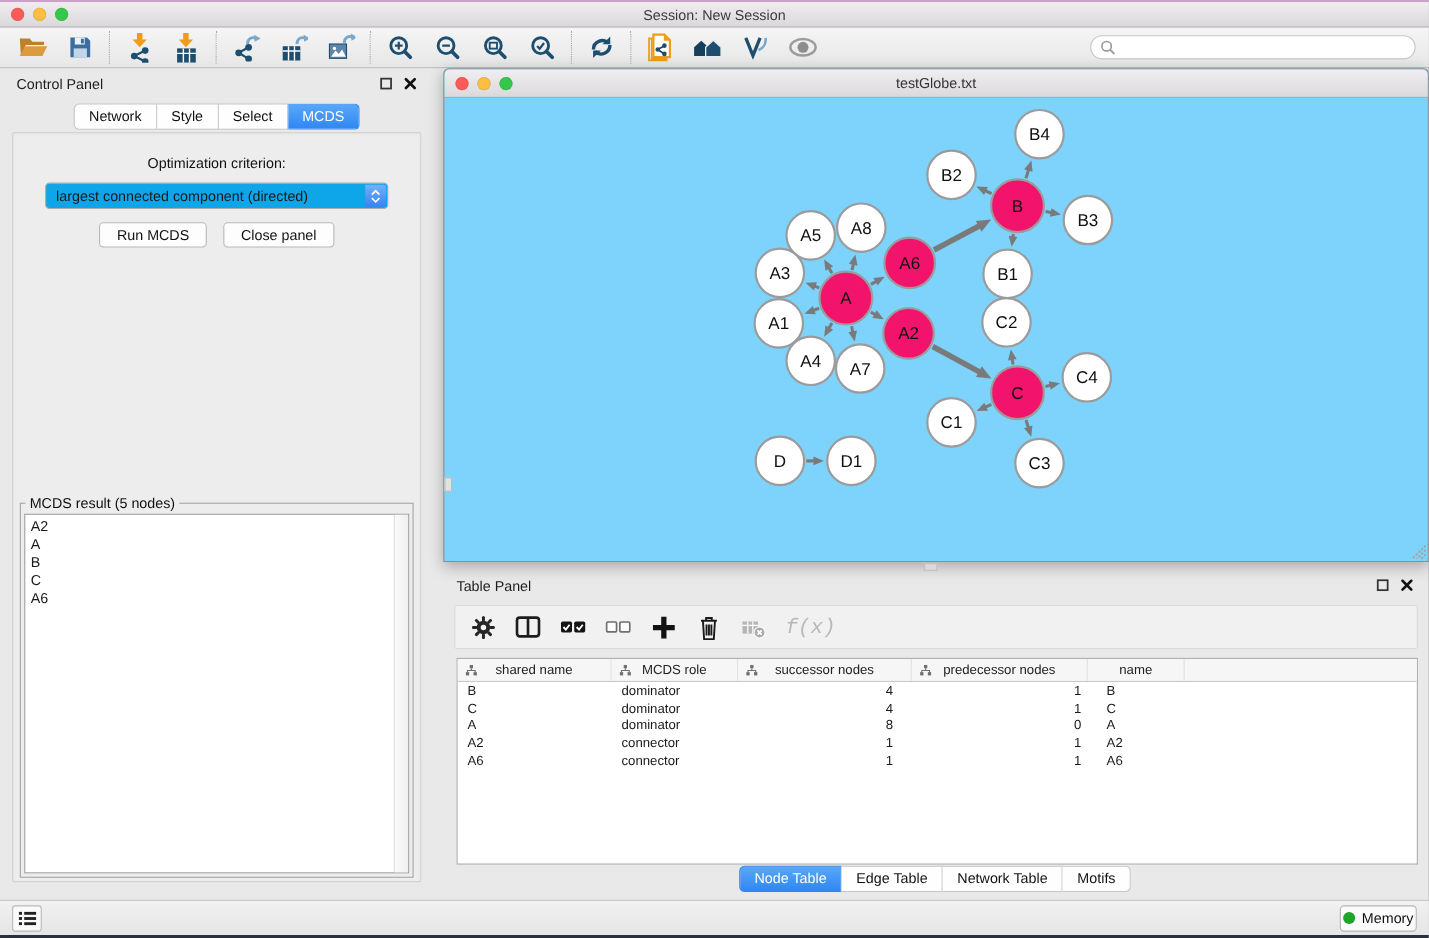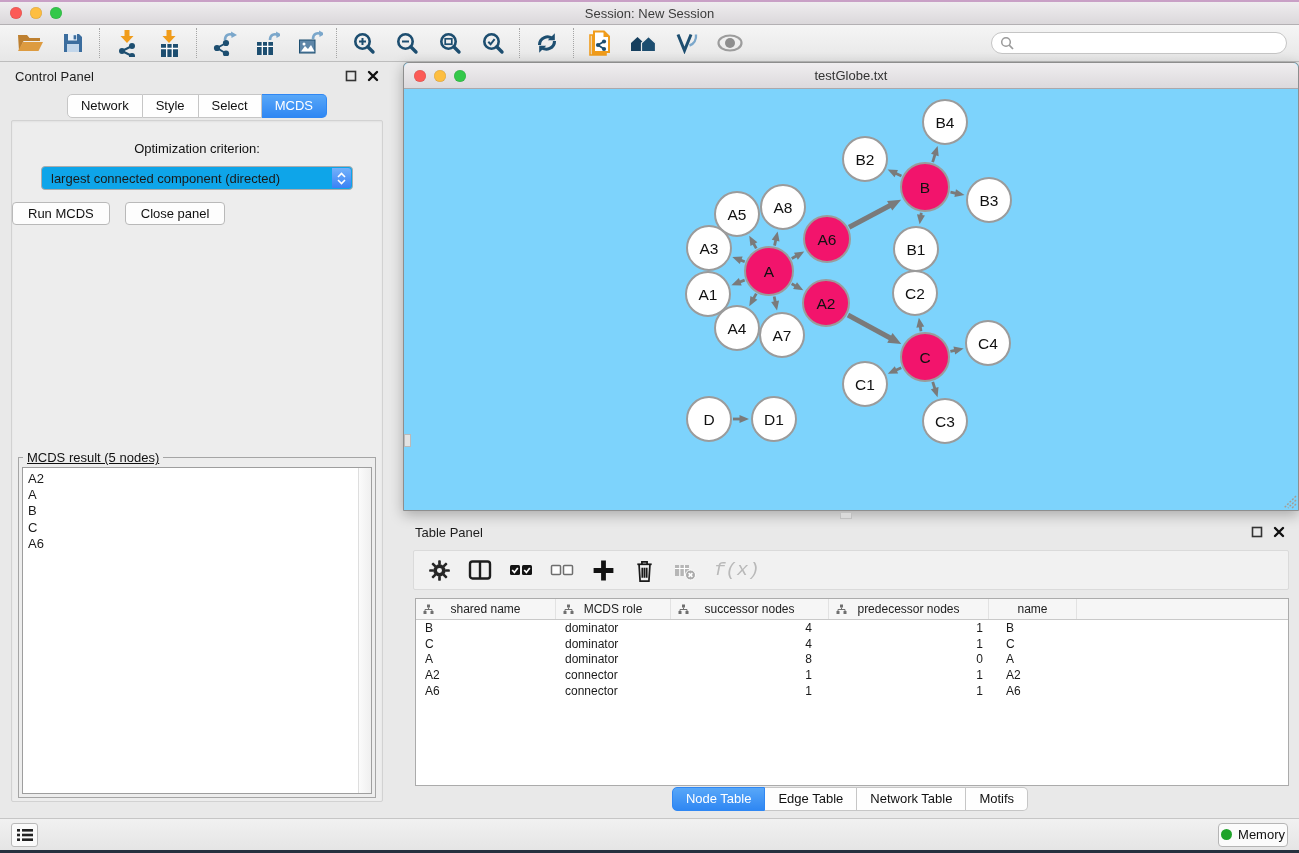--- a/index.html
+++ b/index.html
@@ -33,25 +33,25 @@
   .seg .tab:first-child{border-left:1px solid #C6C6C6;border-radius:5px 0 0 5px;}
   .seg .tab:last-child{border-radius:0 5px 5px 0;}
   .seg .tab.active{background:linear-gradient(#58A7F8,#2F87F3);color:#fff;border-color:#2F87F3;}
   .cp-content{position:absolute;left:8px;right:8px;top:56px;bottom:9px;background:#EDEDED;
               border:1px solid #D2D2D2;box-shadow:inset 0 1px 2px rgba(0,0,0,.05);border-radius:2px;}
   .opt-label{text-align:center;margin-top:20px;font-size:13px;color:#111;}
   .criterion-select{margin:10px auto 0;width:312px;height:24px;background:#0ea5e9;border:1px solid #ACACAC;
                     border-radius:4px;display:flex;align-items:center;font-size:13px;padding:0 24px 0 9px;position:relative;}
   .spinner{position:absolute;right:1px;top:1px;bottom:1px;width:19px;border-radius:0 3px 3px 0;
            background:linear-gradient(#73B1FA,#3A82F5);display:flex;align-items:center;justify-content:center;}
-  .cp-buttons{display:flex;justify-content:flex-start;gap:15px;margin-top:12px;}
+  .cp-buttons{display:flex;justify-content:center;gap:15px;margin-top:12px;}
   .btn{height:23px;padding:0 15px;background:#FDFDFD;border:1px solid #B9B9B9;border-radius:4px;
        font-size:13px;font-family:"Liberation Sans",sans-serif;color:#111;}
   .result-group{position:absolute;left:6px;right:6px;top:336px;bottom:3px;border:1px solid #A5A5A5;}
-  .result-title{position:absolute;top:-8px;left:4px;background:#EDEDED;padding:0 4px;font-size:13px;color:#111;text-decoration:underline;}
+  .result-title{position:absolute;top:-8px;left:4px;background:#EDEDED;padding:0 4px;font-size:13px;color:#111;}
   .result-list{position:absolute;left:3px;right:3px;top:9px;bottom:3px;background:#fff;border:1px solid #9E9E9E;
                padding:3px 5px;font-size:13px;line-height:16.2px;overflow:hidden;}
   .scroll-strip{position:absolute;right:4px;top:10px;bottom:4px;width:13px;border-left:1px solid #DEDEDE;
                 background:linear-gradient(90deg,#FBFBFB,#EFEFEF);}
   
   .network-window{position:absolute;left:403px;top:62px;width:896px;height:449px;background:#7dd3fc;
                   border:1px solid #8E8E8E;border-radius:5px 5px 0 0;box-shadow:0 4px 14px rgba(0,0,0,.28);}
   .nw-titlebar{height:26px;background:linear-gradient(#F0EEF0,#DCD9DC);border-bottom:1px solid #ABA8AB;
                border-radius:5px 5px 0 0;position:relative;display:flex;align-items:center;justify-content:center;
                font-size:13px;color:#333;}

